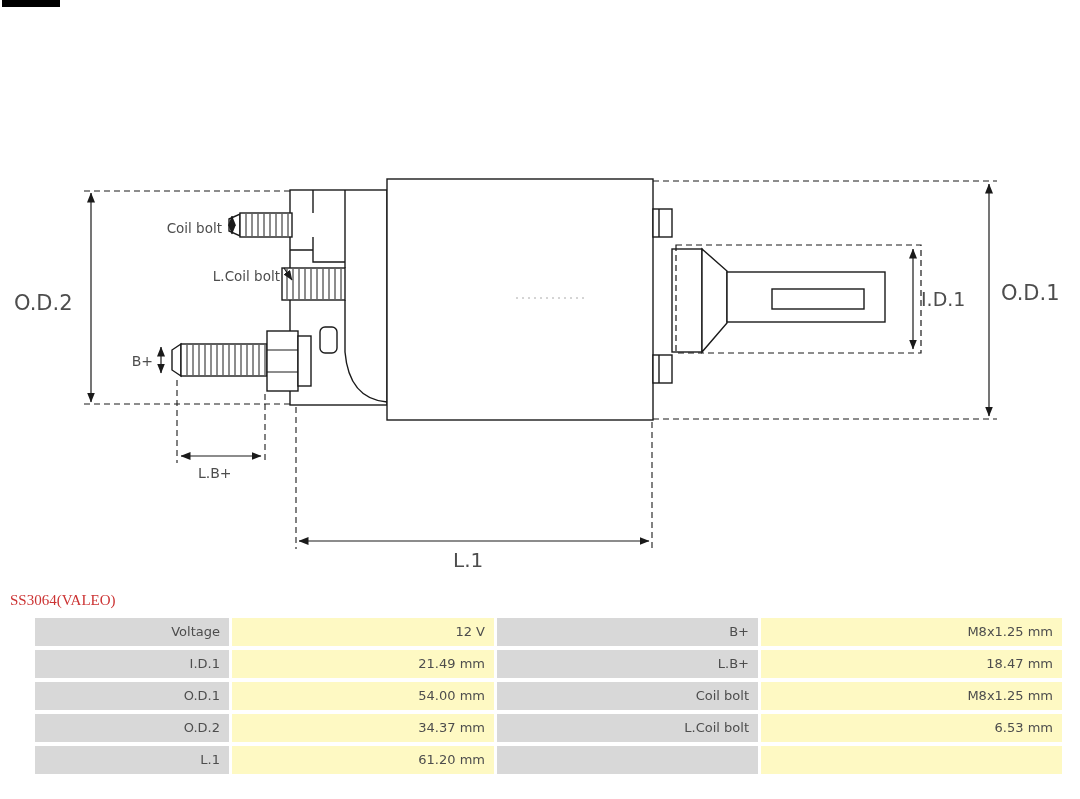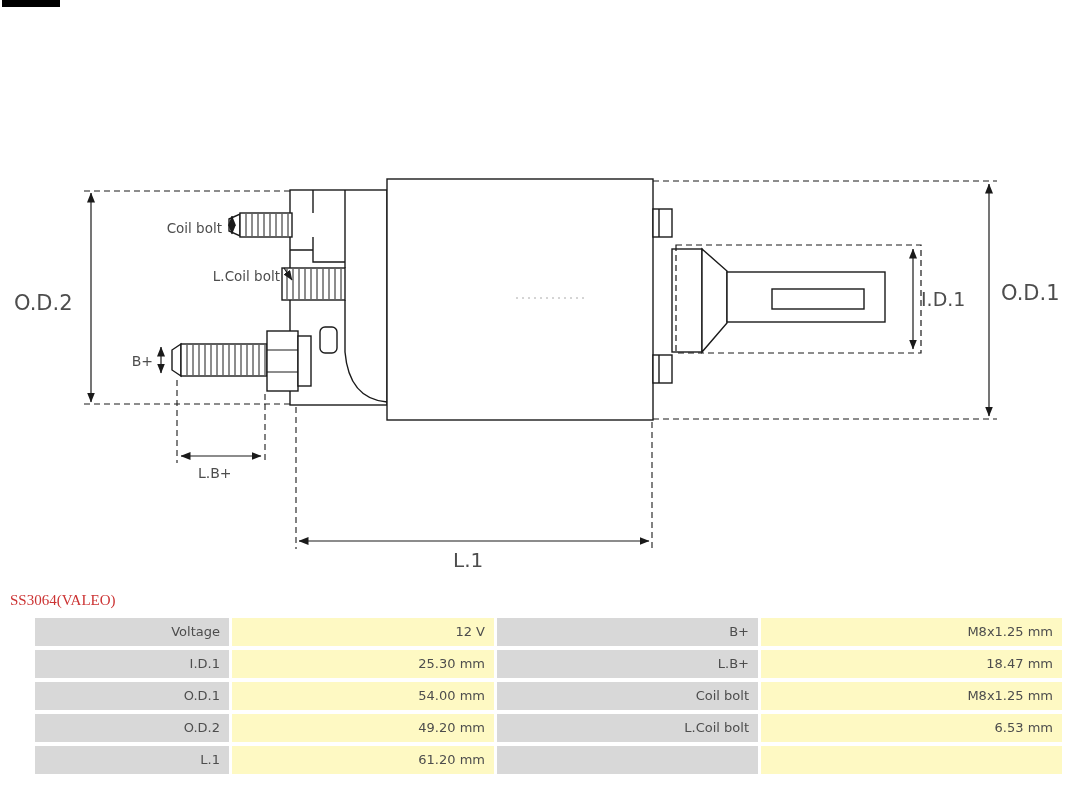--- a/index.html
+++ b/index.html
@@ -142,33 +142,33 @@
 
 <div class="spec-table">
   <div class="row">
     <div class="cell label">Voltage</div>
     <div class="cell value">12 V</div>
     <div class="cell label">B+</div>
     <div class="cell value">M8x1.25 mm</div>
   </div>
   <div class="row">
     <div class="cell label">I.D.1</div>
-    <div class="cell value">25.30 mm</div>
+    <div class="cell value">21.49 mm</div>
     <div class="cell label">L.B+</div>
     <div class="cell value">18.47 mm</div>
   </div>
   <div class="row">
     <div class="cell label">O.D.1</div>
     <div class="cell value">54.00 mm</div>
     <div class="cell label">Coil bolt</div>
     <div class="cell value">M8x1.25 mm</div>
   </div>
   <div class="row">
     <div class="cell label">O.D.2</div>
-    <div class="cell value">49.20 mm</div>
+    <div class="cell value">34.37 mm</div>
     <div class="cell label">L.Coil bolt</div>
     <div class="cell value">6.53 mm</div>
   </div>
   <div class="row">
     <div class="cell label">L.1</div>
     <div class="cell value">61.20 mm</div>
     <div class="cell label"></div>
     <div class="cell value"></div>
   </div>
 </div>

